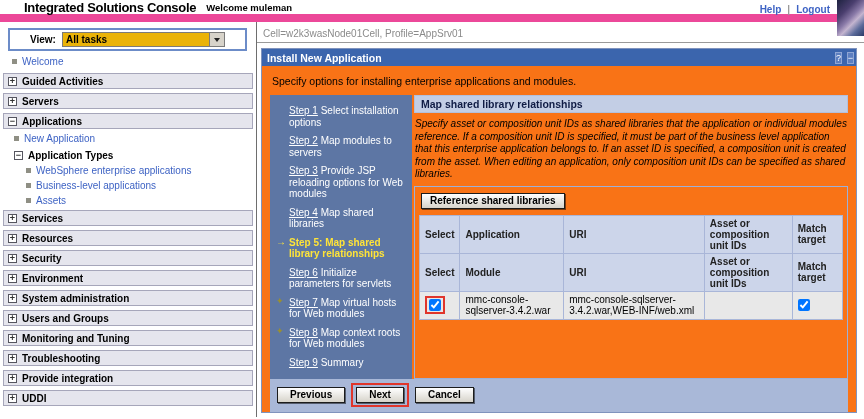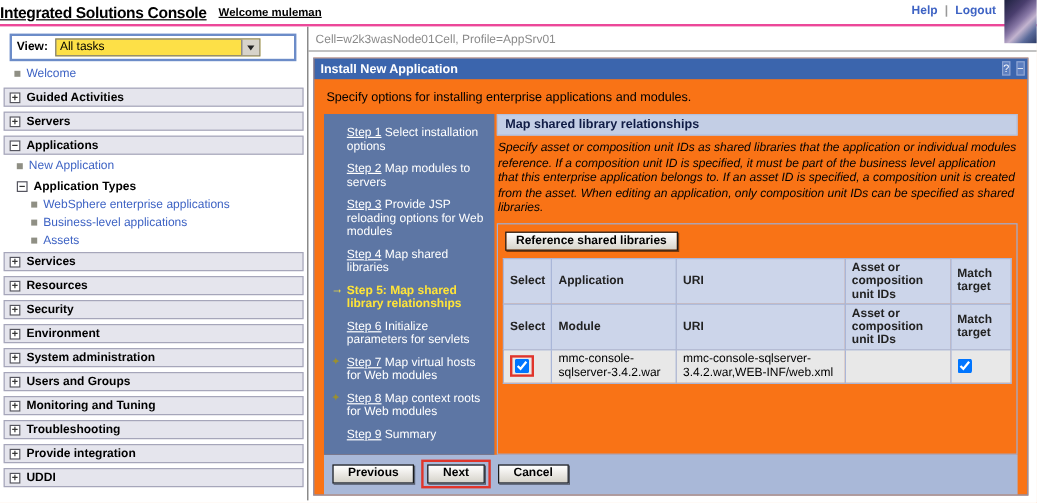--- a/index.html
+++ b/index.html
@@ -1,36 +1,36 @@
 <!DOCTYPE html>
 <html><head>
 <meta charset="utf-8">
 <style>
   html,body{margin:0;padding:0;width:864px;height:419px;overflow:hidden;background:#fff;
     font-family:"Liberation Sans",sans-serif;font-size:10px;color:#000;}
   a{cursor:pointer;}
   
-  .banner{position:relative;height:22px;border-bottom:2px solid #ec4899;background:#fff;
-    display:flex;align-items:center;padding:0 0;box-sizing:border-box;text-decoration:underline;}
+  .banner{position:relative;height:22px;border-bottom:8px solid #ec4899;background:#fff;
+    display:flex;align-items:center;padding:0 24px;box-sizing:border-box;}
   .app-title{font-size:13px;font-weight:bold;letter-spacing:-0.3px;font-stretch:condensed;}
   .welcome{font-size:9.5px;font-weight:bold;margin-left:10px;}
   .banner-links{position:absolute;right:34px;top:4px;font-size:10px;font-weight:bold;}
   .banner-links a{color:#3e63c4;text-decoration:none;}
   .banner-sep{color:#999;margin:0 6px;}
   .photo{position:absolute;right:0;top:0;width:27px;height:36px;z-index:5;
     background:linear-gradient(135deg,#1e2240 0%,#4a3e6e 30%,#8a7aa8 50%,#c3b4cf 62%,#5a6a9a 80%,#2c3a66 100%);}
   
   .layout{display:flex;height:395px;}
   .sidebar{width:257px;box-sizing:border-box;border-right:1px solid #6e6e6e;padding-top:6px;background:#fff;}
   .main{flex:1;position:relative;}
   
-  .view-box{margin:0 9px 5px 8px;border:2px solid #6c8cc8;padding:2px 4px;display:flex;align-items:center;gap:6px;}
+  .view-box{margin:0 9px 5px 8px;border:2px solid #6c8cc8;padding:2px 20px;display:flex;align-items:center;gap:6px;}
   .view-label{font-weight:bold;font-size:10px;}
-  .combo{width:171px;height:15px;border:1px solid #7b7b7b;background:#fde047;display:flex;align-items:center;
-    justify-content:space-between;box-sizing:border-box;}
+  .combo{width:171px;height:15px;border:1px solid #7b7b7b;background:#eab308;display:flex;align-items:center;
+    justify-content:space-between;box-sizing:border-box;font-weight:bold;}
   .combo-text{padding-left:3px;font-size:10px;}
   .combo-btn{width:14px;height:100%;background:#d7d3ca;border-left:1px solid #7b7b7b;display:flex;
     align-items:center;justify-content:center;}
   .tri{width:0;height:0;border-left:3px solid transparent;border-right:3px solid transparent;border-top:4px solid #222;}
   .nav-leaf{display:flex;align-items:center;gap:5px;margin:4px 0 6px 12px;}
   .bullet{width:5px;height:5px;background:#8f8f84;flex:0 0 auto;}
   .leaf-link{color:#3e63c4;text-decoration:none;font-size:10px;}
   .nav-section{margin:0 3px 4px 3px;background:#e5e5ed;border:1px solid #a6a6ba;display:flex;align-items:center;
     gap:5px;padding:1px 4px;height:12px;}
   .nav-section .sec-label{font-weight:bold;font-size:10px;}

